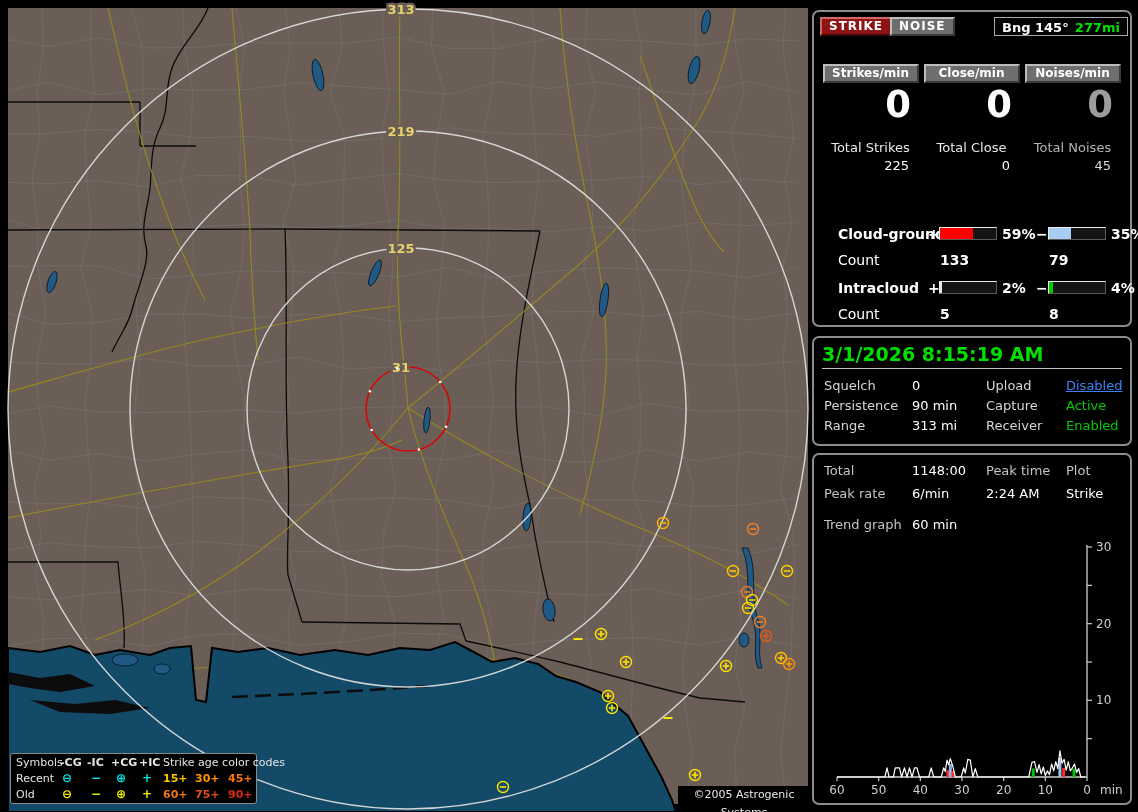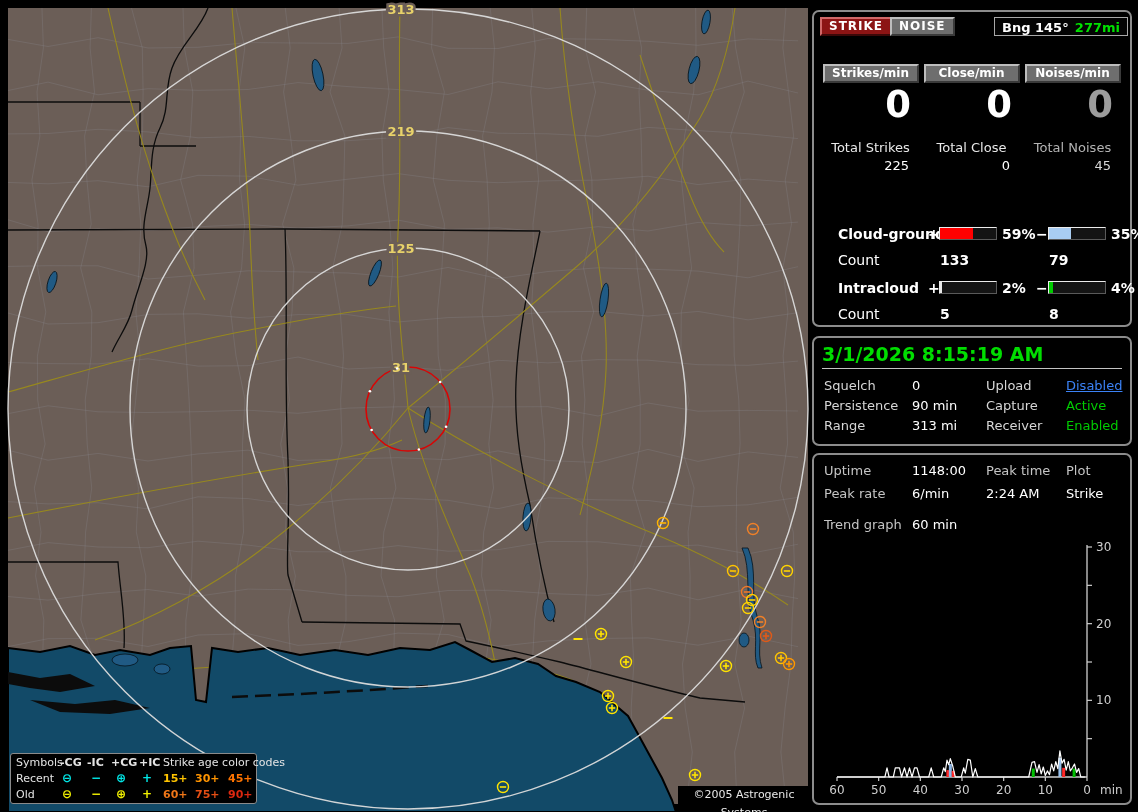--- a/index.html
+++ b/index.html
@@ -366,21 +366,21 @@
     <div class="inforow" style="top:80px;">
       <span class="ic1" style="color: rgb(214, 214, 214);">Range</span>
       <span class="ic2" style="color: rgb(255, 255, 255);">313 mi</span>
       <span class="ic3" style="color: rgb(214, 214, 214);">Receiver</span>
       <span class="ic4" style="color: rgb(0, 204, 0);">Enabled</span>
     </div>
   </div>
 
   <div id="box3" class="pbox">
     <div class="inforow" style="top:8px;">
-      <span class="ic1" style="color: rgb(196, 196, 196);">Uptime</span>
+      <span class="ic1" style="color: rgb(196, 196, 196);">Total</span>
       <span class="ic2" style="color: rgb(255, 255, 255);">1148:00</span>
       <span class="ic3" style="color: rgb(196, 196, 196);">Peak time</span>
       <span class="ic4" style="color: rgb(196, 196, 196);">Plot</span>
     </div>
     <div class="inforow" style="top:31px;">
       <span class="ic1" style="color: rgb(196, 196, 196);">Peak rate</span>
       <span class="ic2" style="color: rgb(255, 255, 255);">6/min</span>
       <span class="ic3" style="color: rgb(255, 255, 255);">2:24 AM</span>
       <span class="ic4" style="color: rgb(255, 255, 255);">Strike</span>
     </div>

